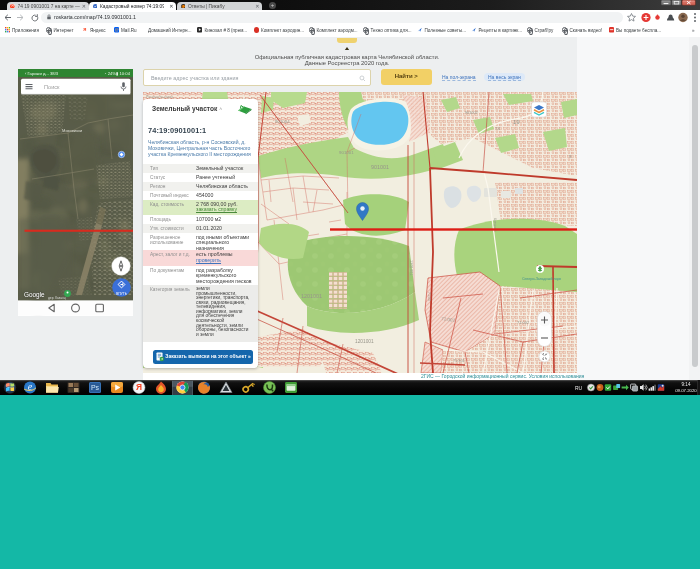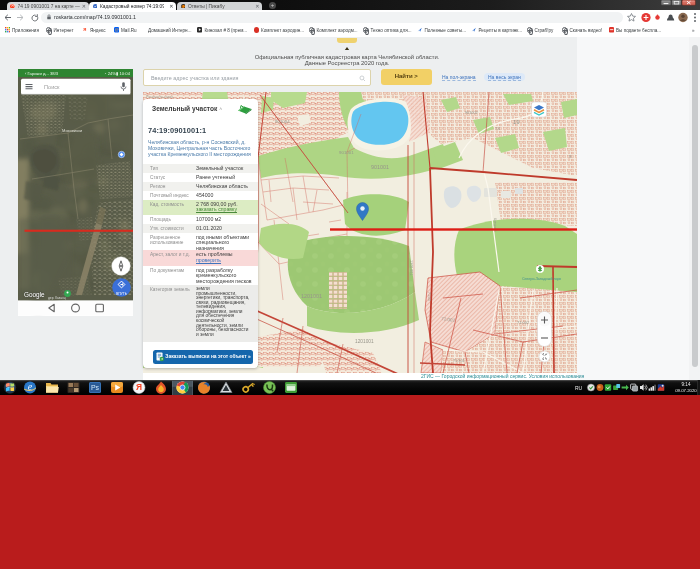--- a/index.html
+++ b/index.html
@@ -1,17 +1,17 @@
 <!DOCTYPE html>
 <html><head>
 <meta charset="utf-8">
 <style>
   html,body{margin:0;padding:0;background:#fff;}
   *{box-sizing:border-box;}
-  #shot{position:relative;width:700px;height:569px;background:#b91c1c;overflow:hidden;
+  #shot{position:relative;width:700px;height:569px;background:#14b8a6;overflow:hidden;
         font-family:"Liberation Sans",sans-serif;}
   .abs{position:absolute;}
   
   #titlebar{left:0;top:0;width:700px;height:10px;
     background:linear-gradient(90deg,#0b0b0b 0%,#0e0e0e 40%,#1c1c1c 70%,#3d3d3d 100%);}
   .tab{position:absolute;top:1.5px;height:8.5px;border-radius:4px 4px 0 0;font-size:4.8px;color:#454545;}
   .tab .ttl{position:absolute;left:11px;top:2px;white-space:nowrap;overflow:hidden;}
   .tab .fav{position:absolute;left:3.5px;top:2px;width:4.6px;height:4.6px;border-radius:50%;}
   .tab .cls{position:absolute;right:2.5px;top:1.5px;font-size:5px;color:#5f6368;}
   

